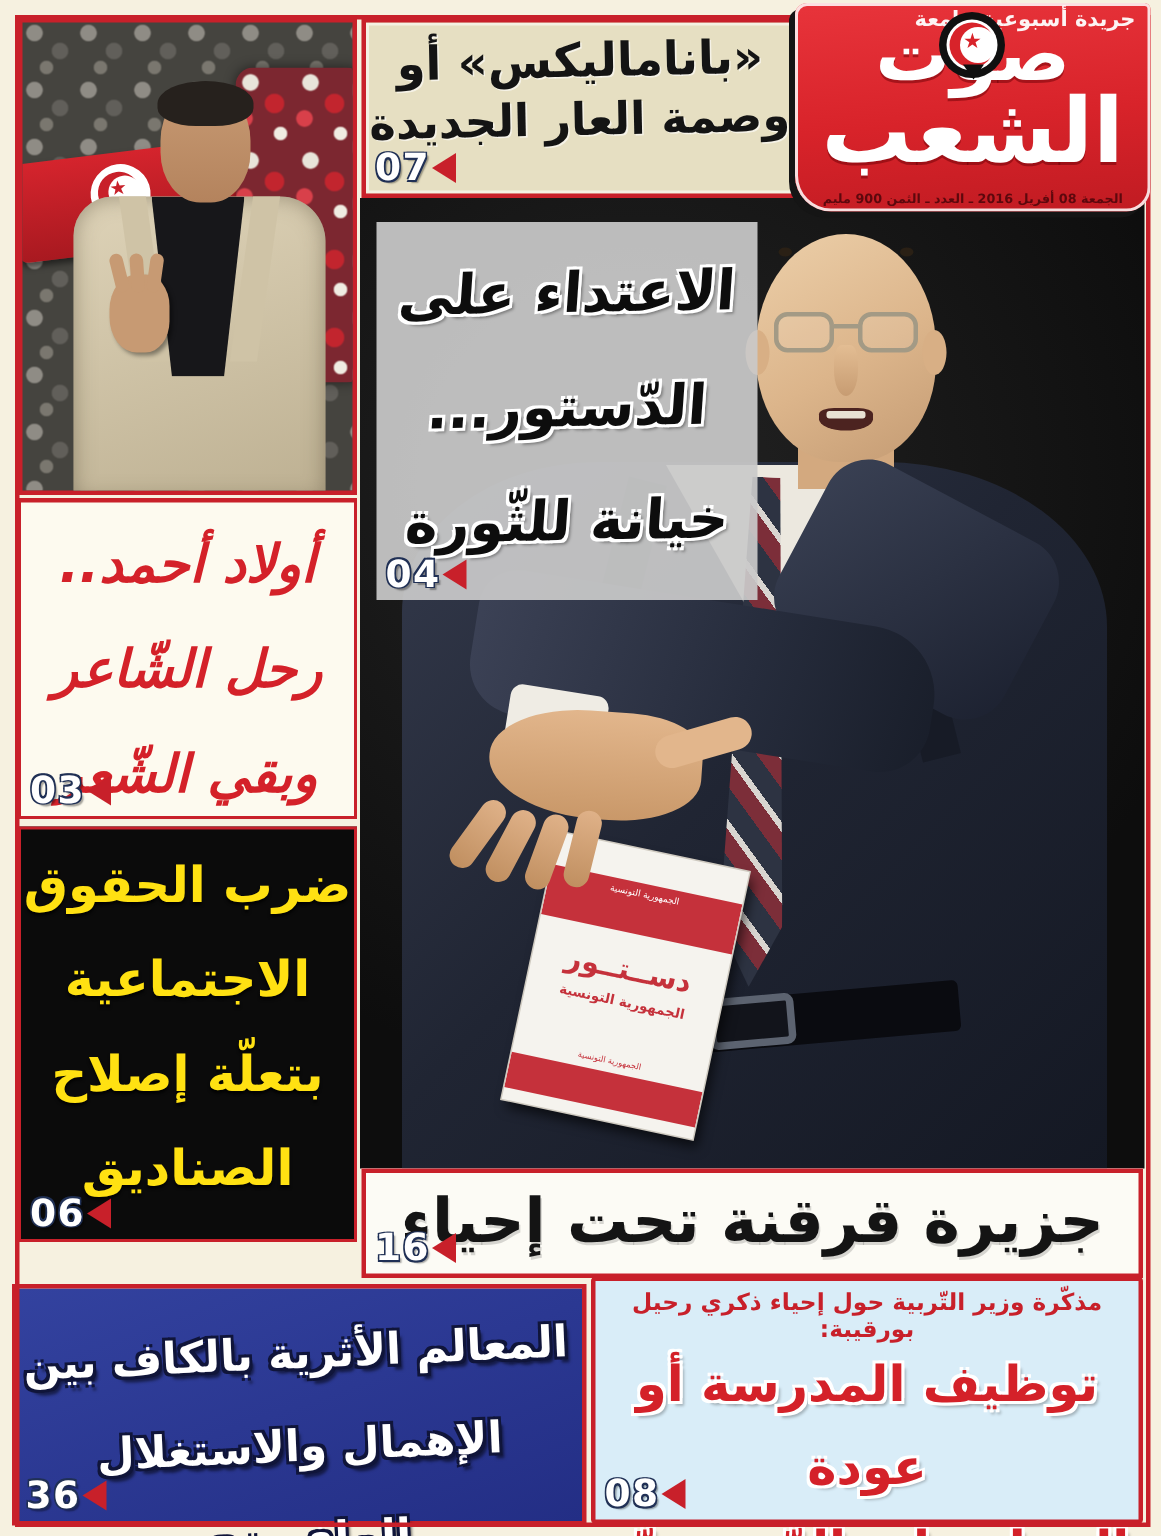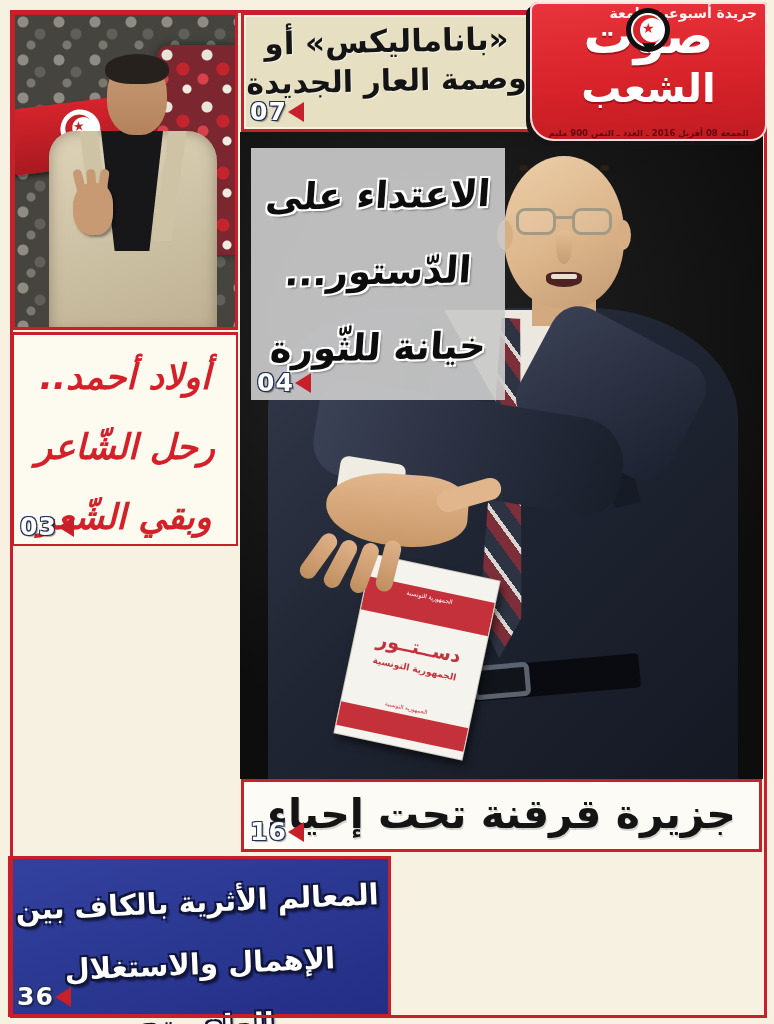--- a/index.html
+++ b/index.html
@@ -31,21 +31,21 @@
     direction:rtl; text-align:center; color:#fff;
   }
   .masthead .tagline { position:absolute; top:3px; right:10px; font-size:14px; font-weight:bold; color:#fff; opacity:.95; }
   .masthead .w1 {
     position:absolute; top:8px; right:0; left:0;
     font-size:50px; font-weight:900; line-height:52px;
     text-shadow:0 2px 0 rgba(110,0,5,.5);
   }
   .masthead .w2 {
     position:absolute; top:56px; right:0; left:0;
-    font-size:40px; font-weight:900; line-height:60px;
+    font-size:60px; font-weight:900; line-height:60px;
     text-shadow:0 2px 0 rgba(110,0,5,.5);
   }
   .masthead .dateline {
     position:absolute; bottom:3px; right:0; left:0;
     font-size:8.5px; font-weight:bold; color:#5d080d;
   }
   .logo-bubble {
     position:absolute; top:6px; left:96px; width:44px; height:44px; z-index:3;
     background:#101010; border-radius:50%;
   }
@@ -360,33 +360,52 @@
   <div class="box-poet">
     <div class="line" style="margin-top:8px;">أولاد أحمد..</div>
     <div class="line">رحل الشّاعر</div>
     <div class="line">وبقي الشّعر</div>
     <div class="pn">
       <b>03</b>
       <span class="arr"></span>
     </div>
   </div>
 
+  <div class="box-social">
+    <div class="line" style="margin-top:6px;">ضرب الحقوق</div>
+    <div class="line">الاجتماعية</div>
+    <div class="line">بتعلّة إصلاح</div>
+    <div class="line">الصناديق</div>
+    <div class="pn">
+      <b>06</b>
+      <span class="arr"></span>
+    </div>
+  </div>
 
   <div class="box-kerkennah">
     <div class="line">جزيرة قرقنة تحت إحياء</div>
     <div class="pn">
       <b>16</b>
       <span class="arr"></span>
     </div>
   </div>
 
   <div class="box-kef">
     <div class="lines">
       <div class="line">المعالم الأثرية بالكاف بين</div>
       <div class="line">الإهمال والاستغلال المافيوزي</div>
     </div>
     <div class="pn">
       <b>36</b>
       <span class="arr"></span>
     </div>
   </div>
 
+  <div class="box-education">
+    <div class="kicker">مذكّرة وزير التّربية حول إحياء ذكري رحيل بورقيبة:</div>
+    <div class="line">توظيف المدرسة أو عودة</div>
+    <div class="line">الممارسات الدّستوريّة</div>
+    <div class="pn">
+      <b>08</b>
+      <span class="arr"></span>
+    </div>
+  </div>
 </div>
 
 </body></html>

